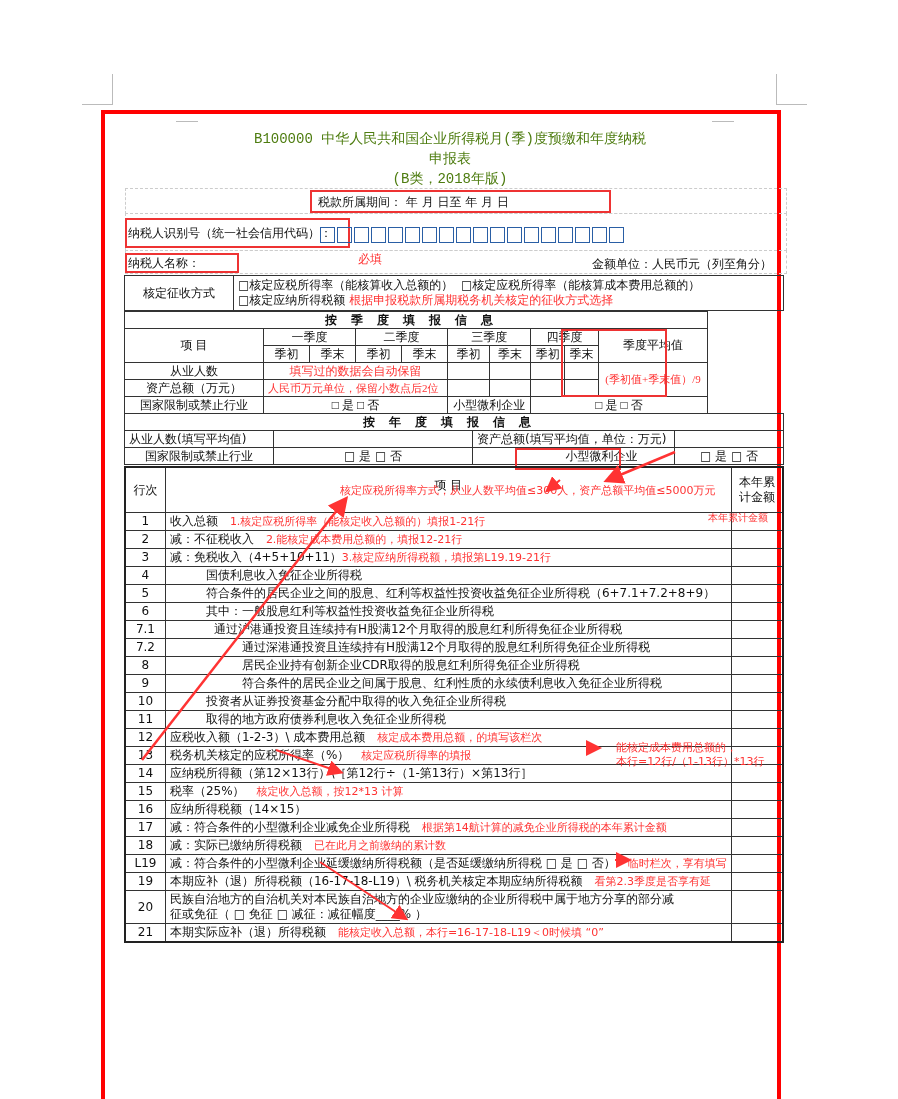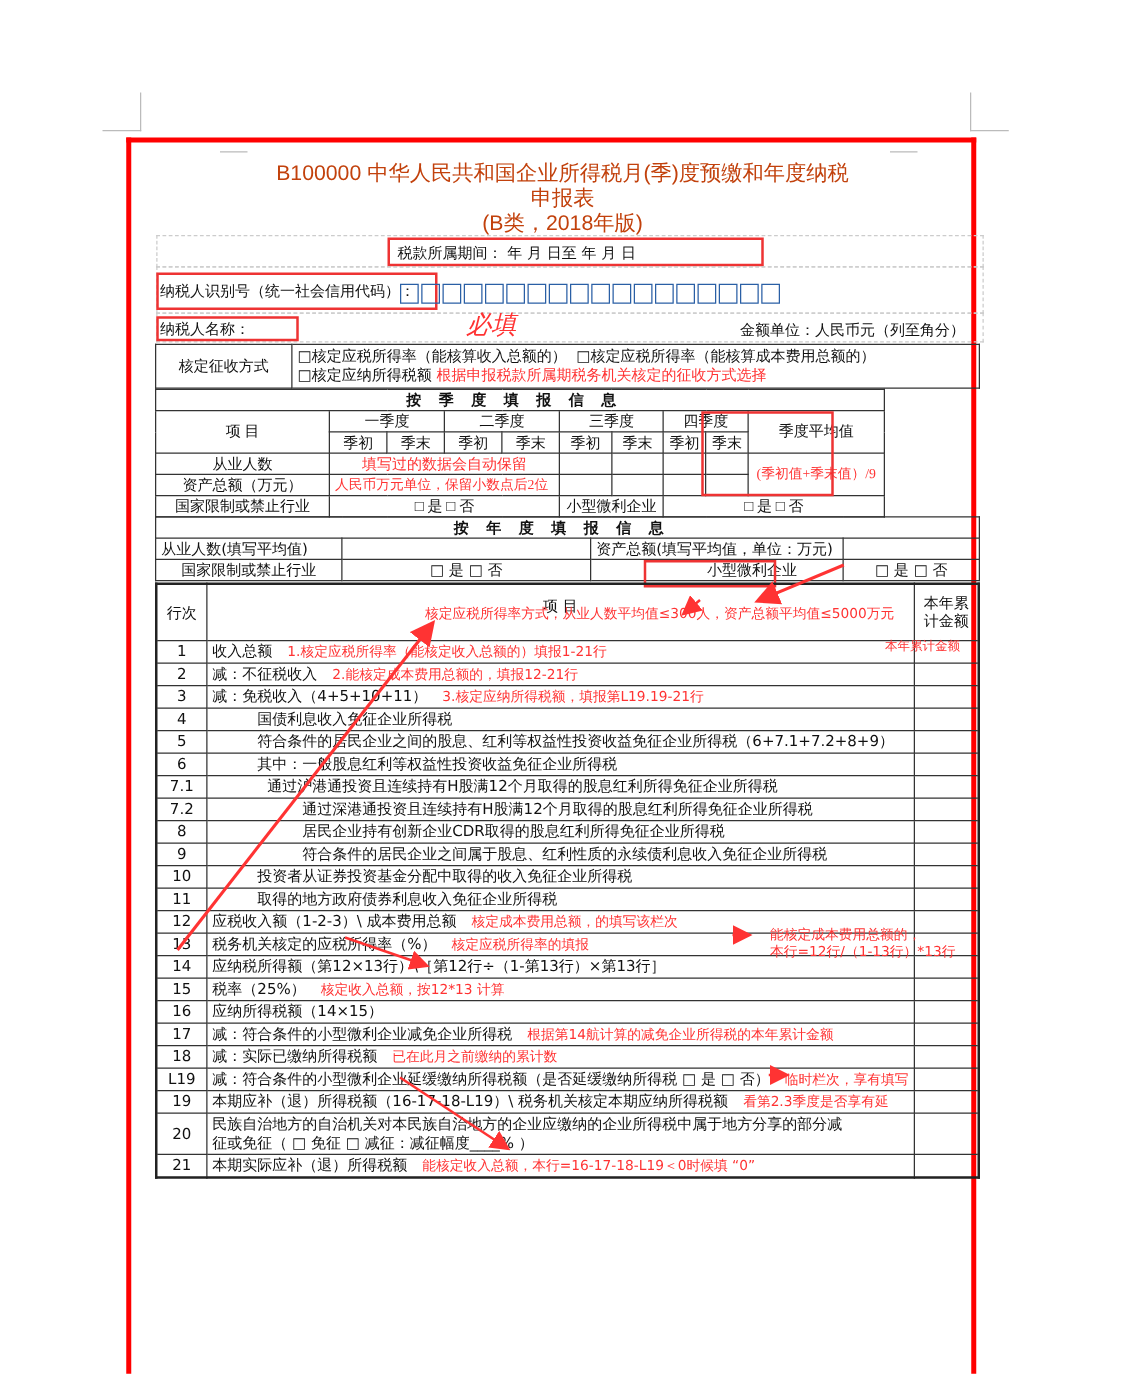--- a/index.html
+++ b/index.html
@@ -2,21 +2,21 @@
 <html><head>
 <meta charset="utf-8">
 <style>
   html,body{margin:0;padding:0;background:#fff;}
   body{width:898px;height:1099px;position:relative;overflow:hidden;font-family:"DejaVu Sans","Liberation Sans",sans-serif;color:#111;}
   .page-frame{position:absolute;left:101px;top:110px;width:680px;height:1000px;border:4px solid #f00;border-bottom:none;box-sizing:border-box;}
   .crop{position:absolute;border-color:#bbb;border-style:solid;width:30px;height:30px;}
   .crop-tl{left:82px;top:74px;border-width:0 1px 1px 0;}
   .crop-tr{left:776px;top:74px;border-width:0 0 1px 1px;}
   .hdr-mark{position:absolute;top:121px;height:5px;width:22px;border-top:1px solid #bbb;}
-  .title{position:absolute;left:120px;width:660px;text-align:center;font-family:Liberation Sans, sans-serif;font-size:17px;line-height:22px;color:#c2410c;}
+  .title{position:absolute;left:120px;width:660px;text-align:center;font-family:Liberation Mono, monospace;font-size:14px;line-height:22px;color:#4d7c0f;}
   .t1{top:128px;}
   .t2{top:148px;}
   .t3{top:168px;}
   .dashbox{position:absolute;border:1px dashed #ccc;}
   .txt{position:absolute;font-size:12px;line-height:15px;white-space:nowrap;}
   .red{color:#f33;}
   .redbox{position:absolute;border:2px solid #e33;box-sizing:border-box;}
   table{border-collapse:collapse;position:absolute;font-size:12px;}
   td{border:1px solid #333;padding:0 4px;height:16px;line-height:15px;white-space:nowrap;}
   .center{text-align:center;}
@@ -43,21 +43,21 @@
 <div class="redbox" style="left:310px;top:190px;width:301px;height:23px;"></div>
 
 <div class="dashbox" style="left:125px;top:213px;width:660px;height:36px;"></div>
 <div class="txt" style="left:128px;top:226px;">纳税人识别号（统一社会信用代码）：</div>
 <div class="redbox" style="left:125px;top:218px;width:225px;height:30px;"></div>
 <div id="idboxes" style="position:absolute;left:320px;top:224px;"><span class="idbox"></span><span class="idbox"></span><span class="idbox"></span><span class="idbox"></span><span class="idbox"></span><span class="idbox"></span><span class="idbox"></span><span class="idbox"></span><span class="idbox"></span><span class="idbox"></span><span class="idbox"></span><span class="idbox"></span><span class="idbox"></span><span class="idbox"></span><span class="idbox"></span><span class="idbox"></span><span class="idbox"></span><span class="idbox"></span></div>
 
 <div class="dashbox" style="left:125px;top:250px;width:660px;height:22px;"></div>
 <div class="txt" style="left:128px;top:256px;">纳税人名称：</div>
 <div class="redbox" style="left:125px;top:253px;width:114px;height:20px;"></div>
-<div class="txt red" style="left:373px;top:250px;font-size:20px;line-height:18px;font-style:italic;">必填</div>
+<div class="txt red" style="left:358px;top:250px;font-size:12px;line-height:18px;">必填</div>
 <div class="txt" style="left:592px;top:257px;">金额单位：人民币元（列至角分）</div>
 
 <table style="left:124px;top:275px;width:660px;">
   <tbody>
       <tr>
     <td class="center" style="width:100px;height:34px;">核定征收方式</td>
     <td style="height:34px;">
       <div><span>□核定应税所得率（能核算收入总额的）</span>&nbsp;&nbsp;<span>□核定应税所得率（能核算成本费用总额的）</span></div>
       <div><span>□核定应纳所得税额</span> <span class="red">根据申报税款所属期税务机关核定的征收方式选择</span></div>
     </td>
@@ -155,21 +155,21 @@
         <td style="padding-left: 4px; position: relative;"><span>收入总额</span><span class="red" style="font-size: 11px; margin-left: 12px;">1.核定应税所得率（能核定收入总额的）填报1-21行</span></td>
         <td></td>
       </tr>
       <tr>
         <td class="center" style="height: 17px;">2</td>
         <td style="padding-left: 4px; position: relative;"><span>减：不征税收入</span><span class="red" style="font-size: 11px; margin-left: 12px;">2.能核定成本费用总额的，填报12-21行</span></td>
         <td></td>
       </tr>
       <tr>
         <td class="center" style="height: 17px;">3</td>
-        <td style="padding-left: 4px; position: relative;"><span>减：免税收入（4+5+10+11）</span><span class="red" style="font-size: 11px; margin-left: 12px;">3.核定应纳所得税额，填报第L19.19-21行</span></td>
+        <td style="padding-left: 4px; position: relative;"><span>减：免税收入（4+5+10+11）</span><span class="red" style="font-size: 11px; ">3.核定应纳所得税额，填报第L19.19-21行</span></td>
         <td></td>
       </tr>
       <tr>
         <td class="center" style="height: 17px;">4</td>
         <td style="padding-left: 40px; position: relative;"><span>国债利息收入免征企业所得税</span></td>
         <td></td>
       </tr>
       <tr>
         <td class="center" style="height: 17px;">5</td>
         <td style="padding-left: 40px; position: relative;"><span>符合条件的居民企业之间的股息、红利等权益性投资收益免征企业所得税（6+7.1+7.2+8+9）</span></td>

